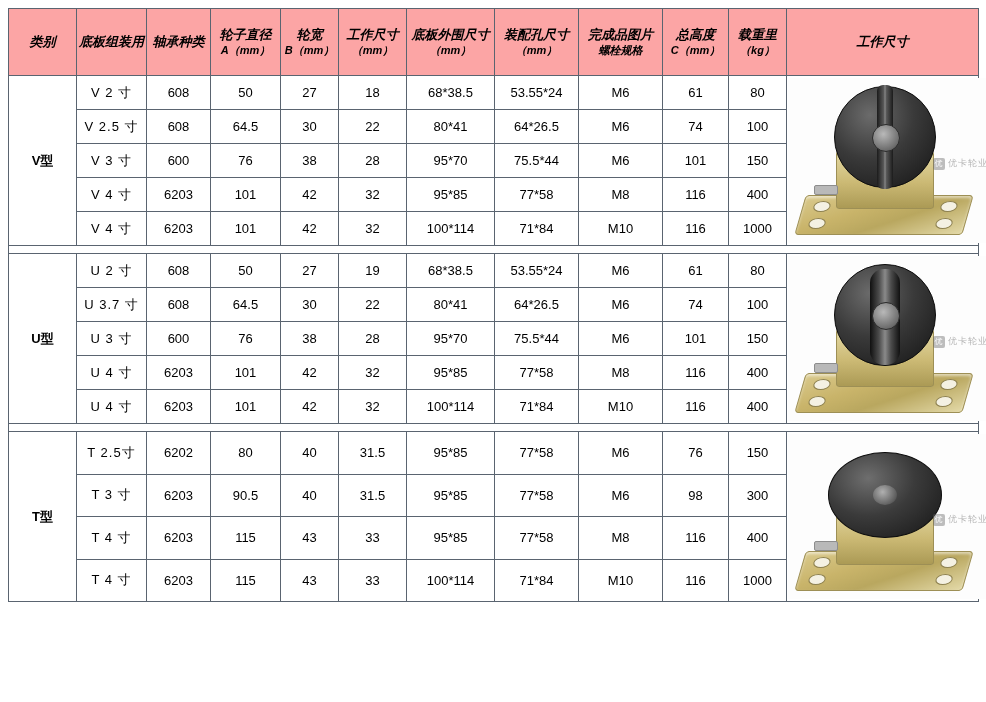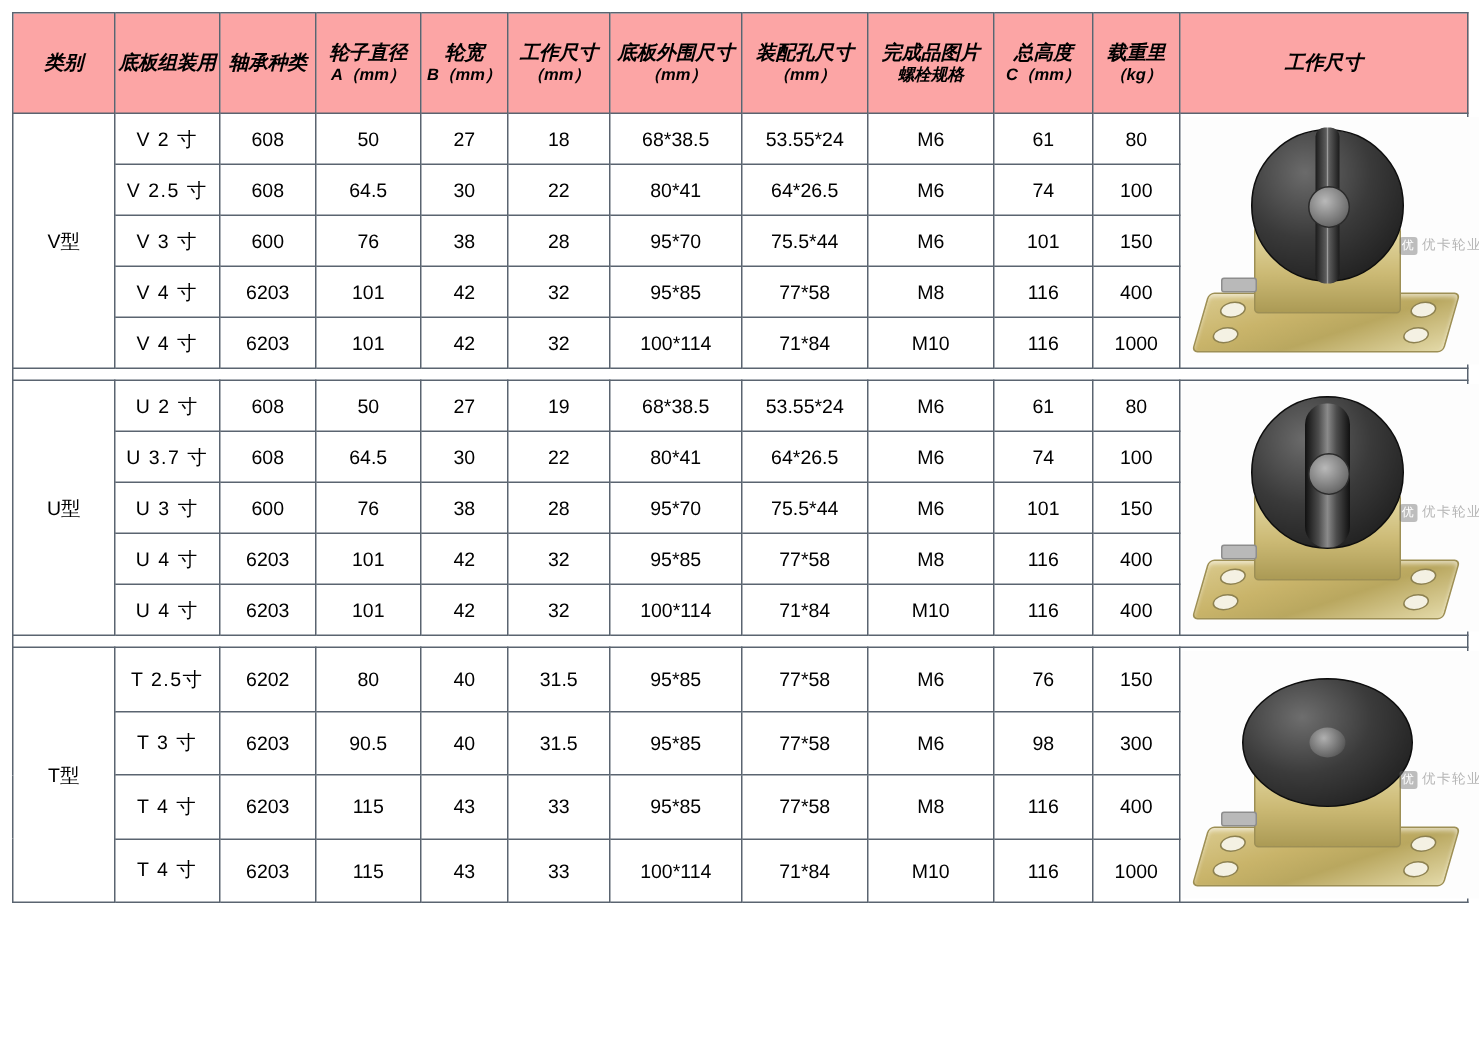--- a/index.html
+++ b/index.html
@@ -35,21 +35,21 @@
     height: 62px;
     padding: 3px 2px;
     font-style: italic;
   }
   thead th .sub {
     display: block;
     font-size: 11px;
     font-weight: bold;
   }
   td.group-label {
-    font-weight: normal;
+    font-weight: bold;
     font-size: 14px;
   }
   td.model {
     font-size: 12.5px;
     letter-spacing: 1px;
     text-align: center;
   }
   td.bearing {
     font-size: 12px;
     text-align: left;

